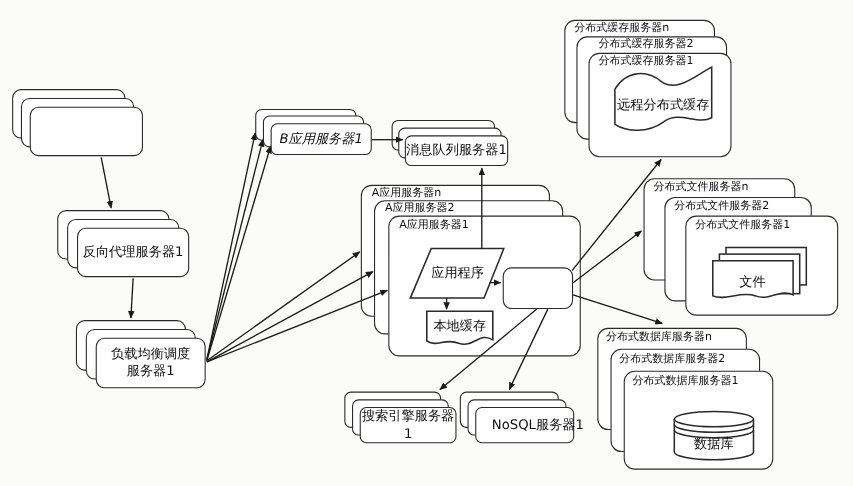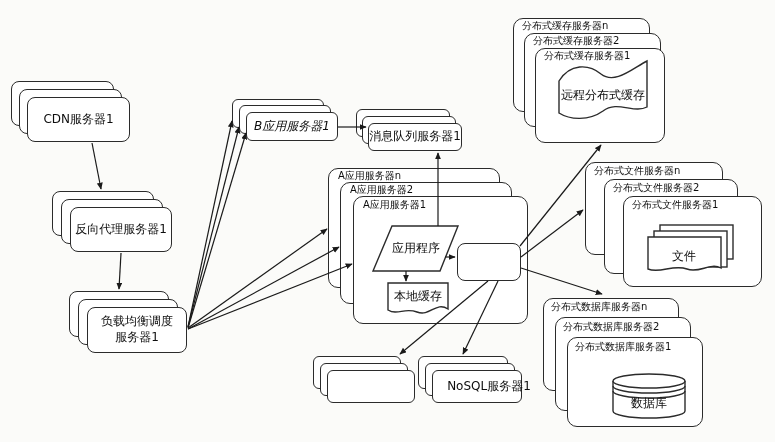--- a/index.html
+++ b/index.html
@@ -14,21 +14,20 @@
   svg.layer{position:absolute;left:0;top:0;pointer-events:none;}
 </style>
 </head>
 <body>
 
 <div id="stage">
 
   <div class="box" style="left:11px;top:81px;width:103px;height:45px;"></div>
   <div class="box" style="left:19px;top:89px;width:103px;height:45px;"></div>
   <div class="box" style="left:27px;top:97px;width:103px;height:45px;"></div>
-  <div class="clabel" style="left:27px;top:97px;width:103px;height:45px;">CDN服务器1</div>
 
   <div class="box" style="left:52px;top:191px;width:102px;height:45px;"></div>
   <div class="box" style="left:61px;top:199px;width:102px;height:45px;"></div>
   <div class="box" style="left:70px;top:207px;width:102px;height:45px;"></div>
   <div class="clabel" style="left:70px;top:207px;width:102px;height:45px;">反向代理服务器1</div>
 
   <div class="box" style="left:69px;top:291px;width:100px;height:46px;"></div>
   <div class="box" style="left:78px;top:299px;width:100px;height:46px;"></div>
   <div class="box" style="left:87px;top:307px;width:100px;height:46px;"></div>
   <div class="clabel" style="left:87px;top:307px;width:100px;height:46px;flex-direction:column;text-align:right;">
@@ -51,41 +50,42 @@
   <div class="box big" style="left:340px;top:182px;width:172px;height:122px;"></div>
   <div class="lbl" style="left:350px;top:184px;">A应用服务器2</div>
   <div class="box big" style="left:353px;top:196px;width:175px;height:128px;"></div>
   <div class="lbl" style="left:363px;top:199px;">A应用服务器1</div>
 
   <div class="box" style="left:457px;top:243px;width:64px;height:38px;border-radius:8px;"></div>
 
   <div class="box big" style="left:513px;top:18px;width:137px;height:94px;"></div>
   <div class="lbl" style="left:522px;top:20px;">分布式缓存服务器n</div>
   <div class="box big" style="left:524px;top:33px;width:137px;height:94px;"></div>
-  <div class="lbl" style="left:533px;top:35px;text-align:right;">分布式缓存服务器2</div>
+  <div class="lbl" style="left:544px;top:35px;text-align:right;">分布式缓存服务器2</div>
   <div class="box big" style="left:535px;top:48px;width:130px;height:95px;"></div>
   <div class="lbl" style="left:544px;top:50px;">分布式缓存服务器1</div>
 
   <div class="box big" style="left:585px;top:162px;width:138px;height:93px;"></div>
   <div class="lbl" style="left:594px;top:165px;">分布式文件服务器n</div>
   <div class="box big" style="left:604px;top:179px;width:134px;height:95px;"></div>
   <div class="lbl" style="left:613px;top:182px;">分布式文件服务器2</div>
   <div class="box big" style="left:623px;top:196px;width:139px;height:91px;"></div>
   <div class="lbl" style="left:632px;top:199px;">分布式文件服务器1</div>
 
   <div class="box big" style="left:543px;top:298px;width:136px;height:93px;"></div>
   <div class="lbl" style="left:551px;top:301px;">分布式数据库服务器n</div>
   <div class="box big" style="left:555px;top:317px;width:136px;height:94px;"></div>
   <div class="lbl" style="left:563px;top:321px;">分布式数据库服务器2</div>
   <div class="box big" style="left:567px;top:337px;width:136px;height:90px;"></div>
   <div class="lbl" style="left:575px;top:341px;">分布式数据库服务器1</div>
 
   <div class="box" style="left:313px;top:356px;width:88px;height:33px;border-radius:6px;"></div>
   <div class="box" style="left:320px;top:363px;width:88px;height:33px;border-radius:6px;"></div>
   <div class="box" style="left:327px;top:370px;width:88px;height:33px;border-radius:6px;"></div>
+  <div class="clabel" style="left:327px;top:370px;width:88px;height:33px;">搜索引擎服务器1</div>
 
   <div class="box" style="left:418px;top:356px;width:90px;height:33px;border-radius:6px;"></div>
   <div class="box" style="left:425px;top:363px;width:90px;height:33px;border-radius:6px;"></div>
   <div class="box" style="left:432px;top:370px;width:90px;height:33px;border-radius:6px;"></div>
   <div class="clabel" style="left:432px;top:370px;width:90px;height:33px;padding-left:12px;">NoSQL服务器1</div>
 
   <svg class="layer" width="775" height="442" viewBox="0 0 775 442">
     <g fill="#ffffff" stroke="#2b2b2b" stroke-width="1.4">
 
       <path d="M392,226 L458,226 L440,271 L373,271 Z"></path>

